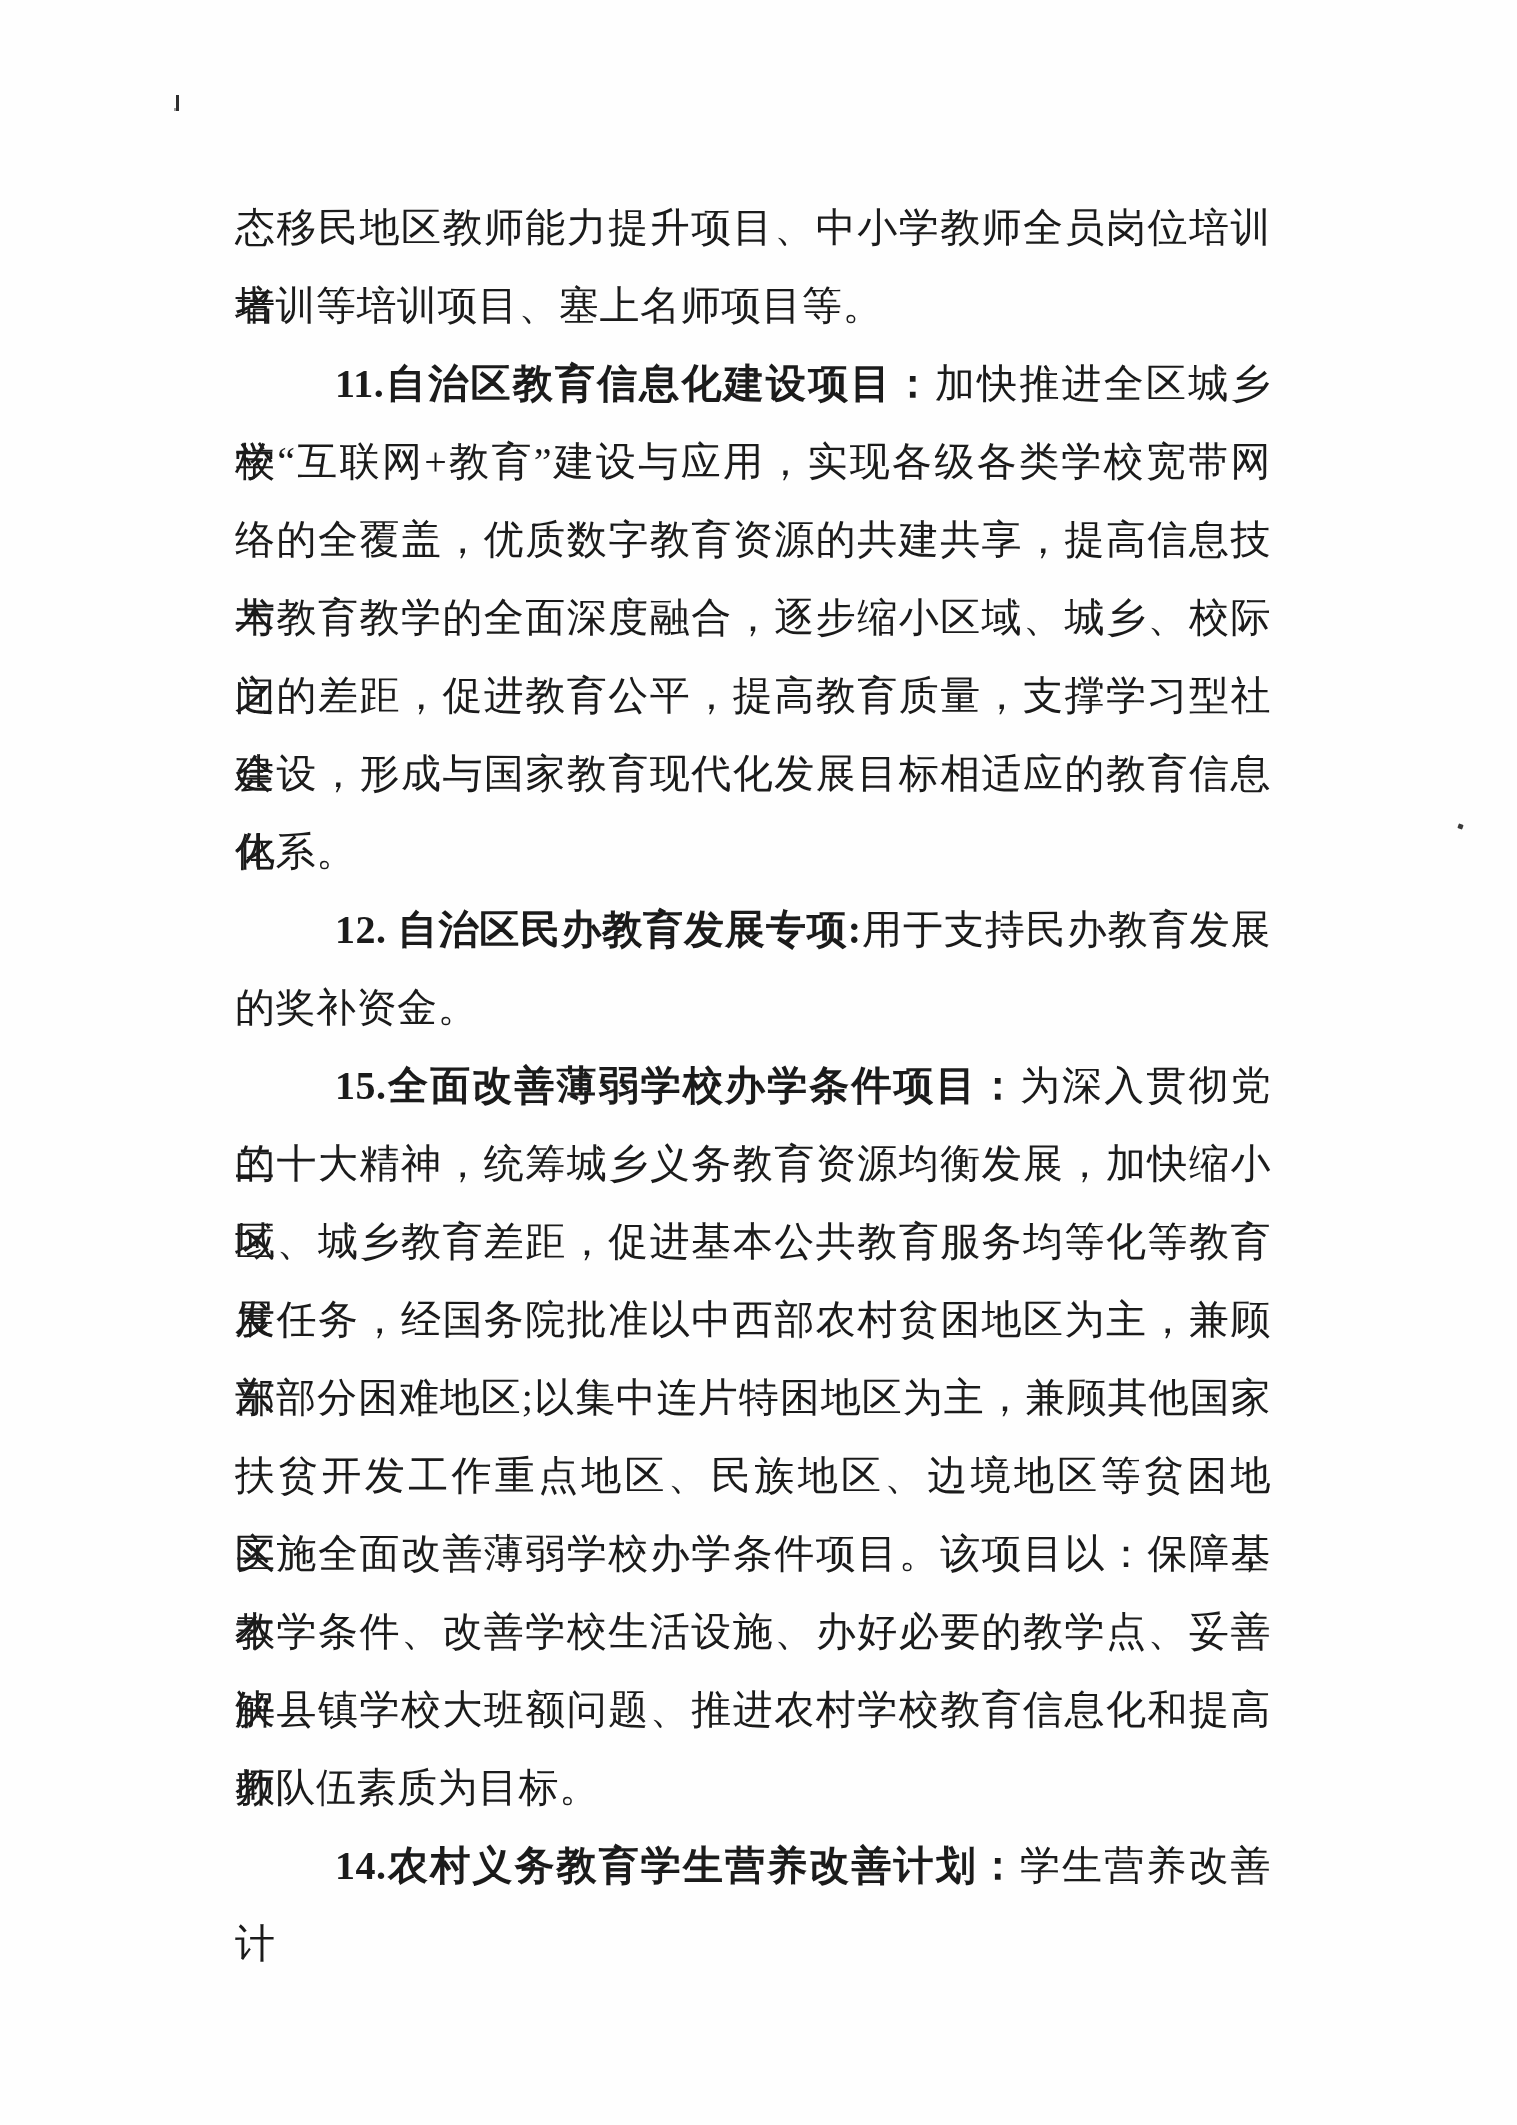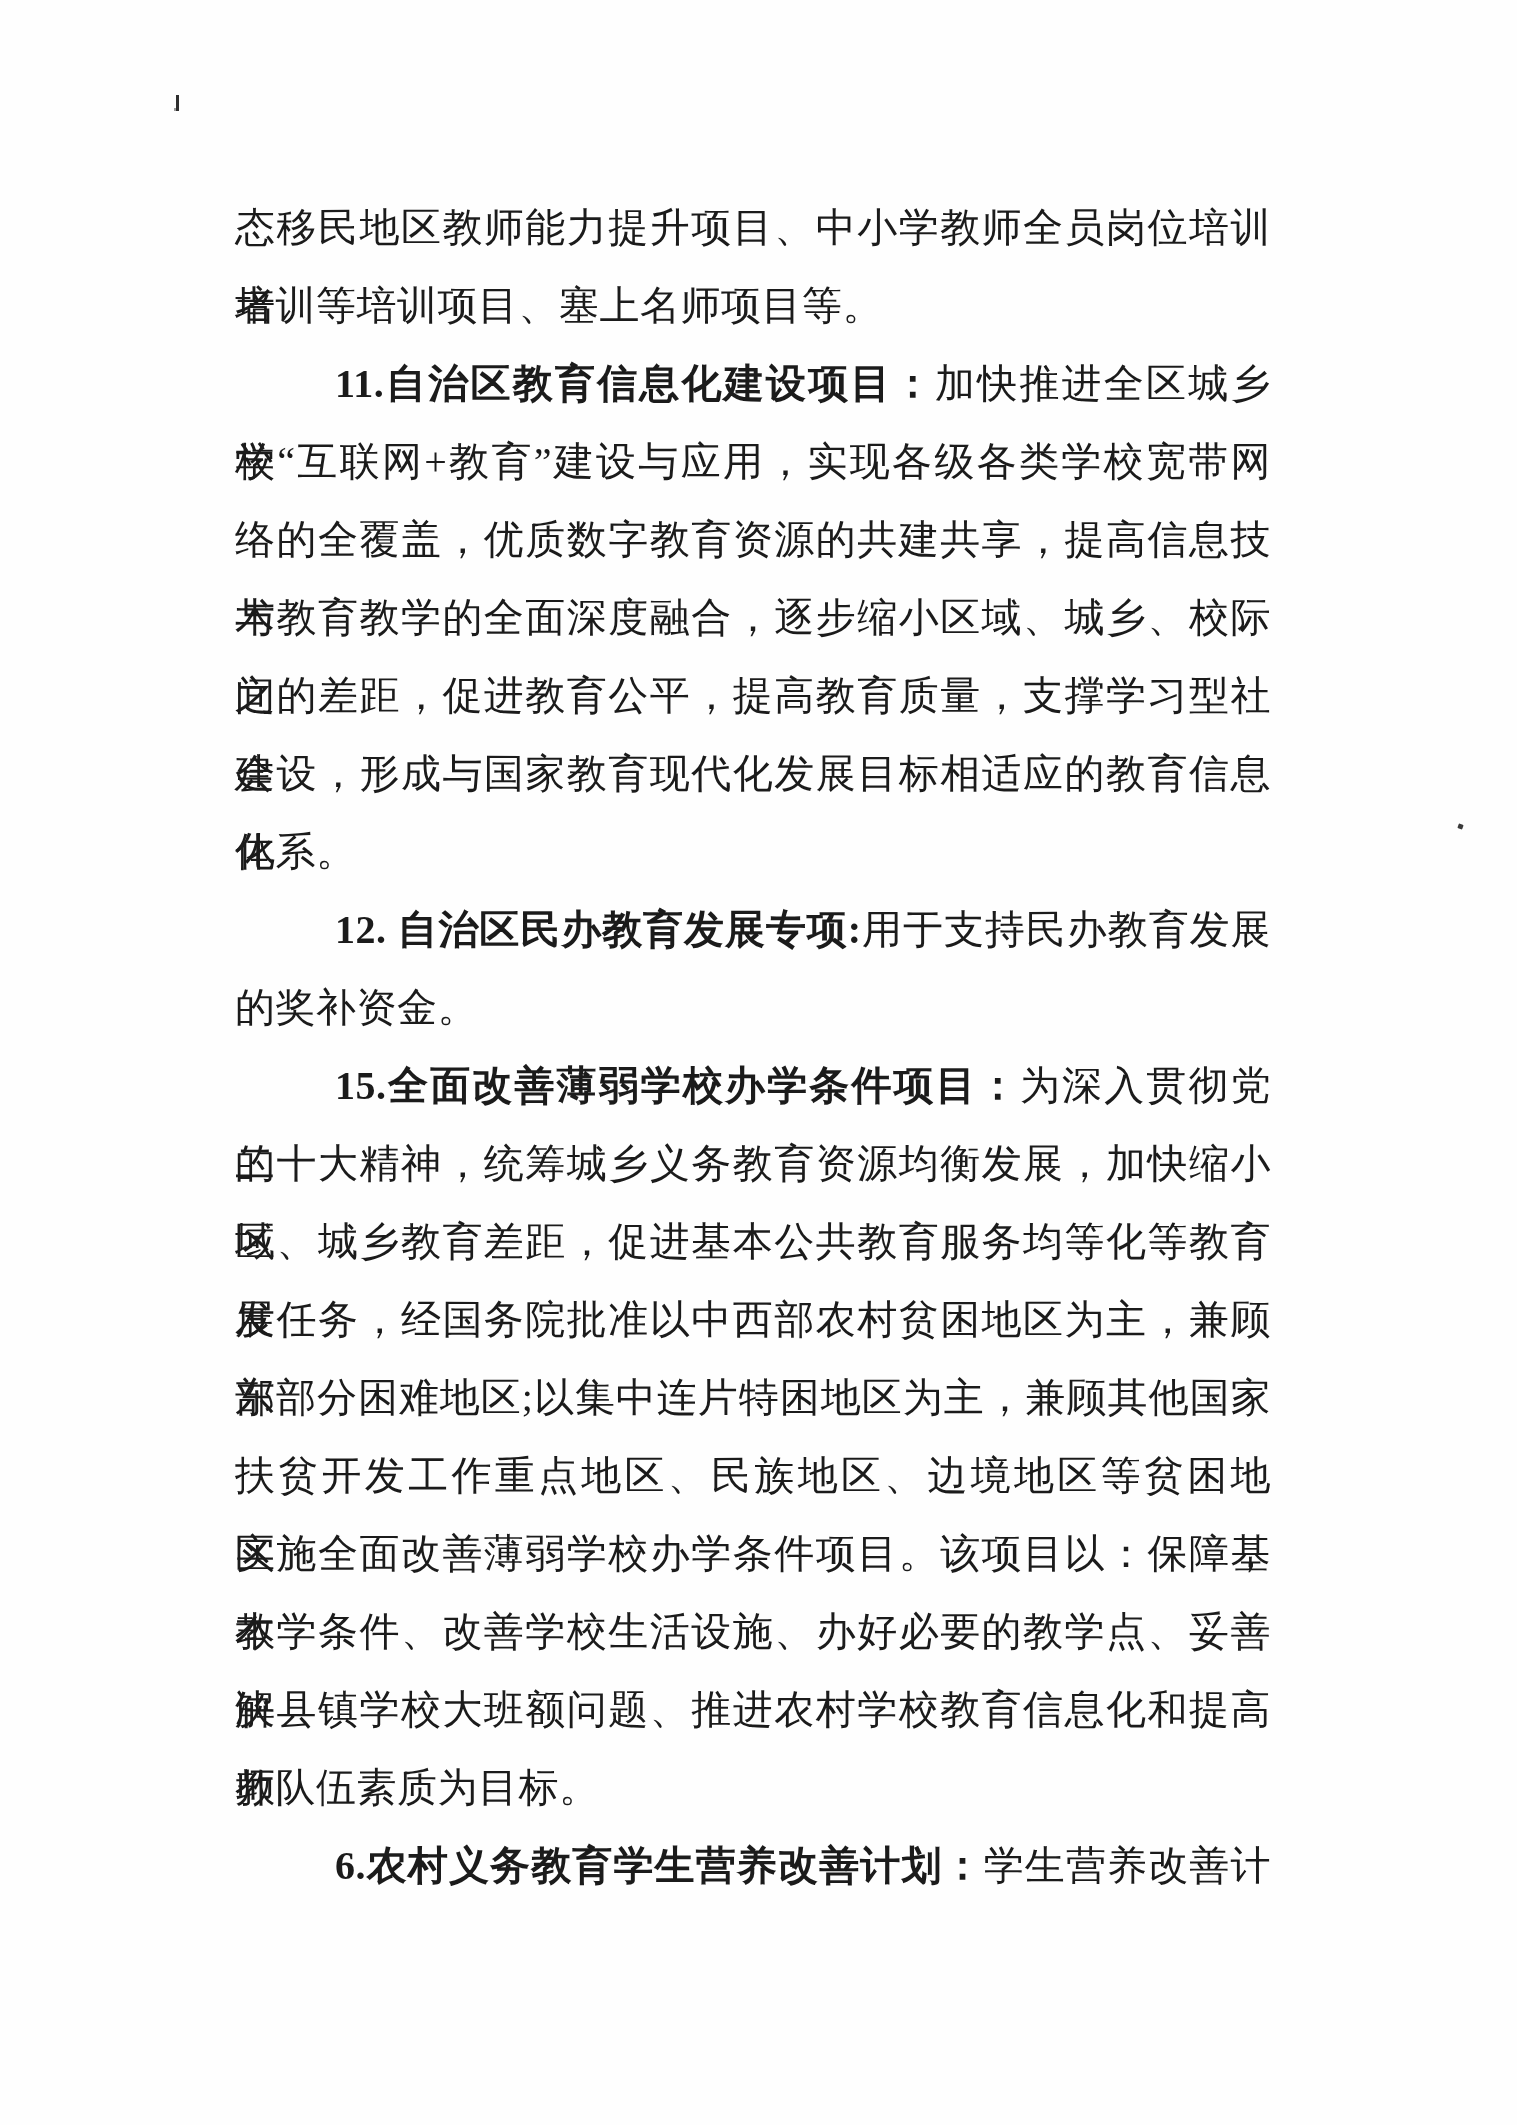--- a/index.html
+++ b/index.html
@@ -95,15 +95,15 @@
       <div class="line indent fill"><span class="seg bold">15.全面改善薄弱学校办学条件项目：</span><span class="seg">为深入贯彻党的</span></div>
       <div class="line fill"><span class="seg">二十大精神，统筹城乡义务教育资源均衡发展，加快缩小区</span></div>
       <div class="line fill"><span class="seg">域、城乡教育差距，促进基本公共教育服务均等化等教育发</span></div>
       <div class="line fill"><span class="seg">展任务，经国务院批准以中西部农村贫困地区为主，兼顾东</span></div>
       <div class="line fill"><span class="seg">部部分困难地区;以集中连片特困地区为主，兼顾其他国家</span></div>
       <div class="line fill"><span class="seg">扶贫开发工作重点地区、民族地区、边境地区等贫困地区，</span></div>
       <div class="line fill"><span class="seg">实施全面改善薄弱学校办学条件项目。该项目以：保障基本</span></div>
       <div class="line fill"><span class="seg">教学条件、改善学校生活设施、办好必要的教学点、妥善解</span></div>
       <div class="line fill"><span class="seg">决县镇学校大班额问题、推进农村学校教育信息化和提高教</span></div>
       <div class="line"><span class="seg">师队伍素质为目标。</span></div>
-      <div class="line indent fill"><span class="seg bold">6.农村义务教育学生营养改善计划：</span><span class="seg">学生营养改善计</span></div>
+      <div class="line indent fill"><span class="seg bold">14.农村义务教育学生营养改善计划：</span><span class="seg">学生营养改善计</span></div>
     </div>
 </div>
 
 </body></html>

